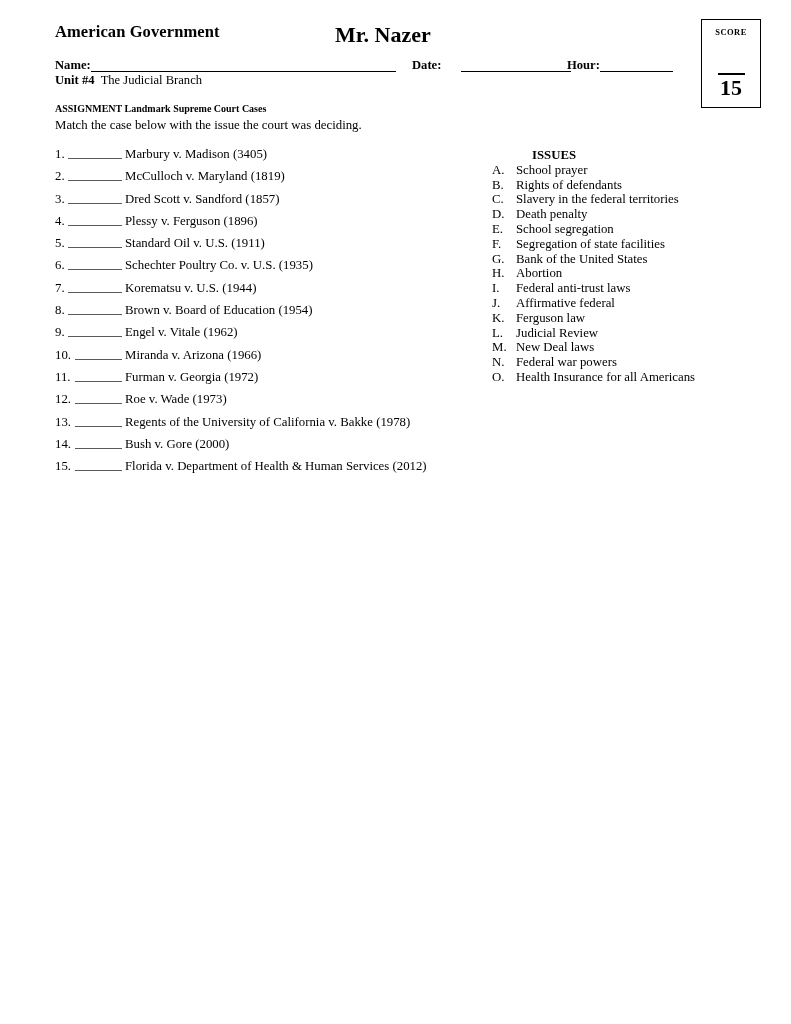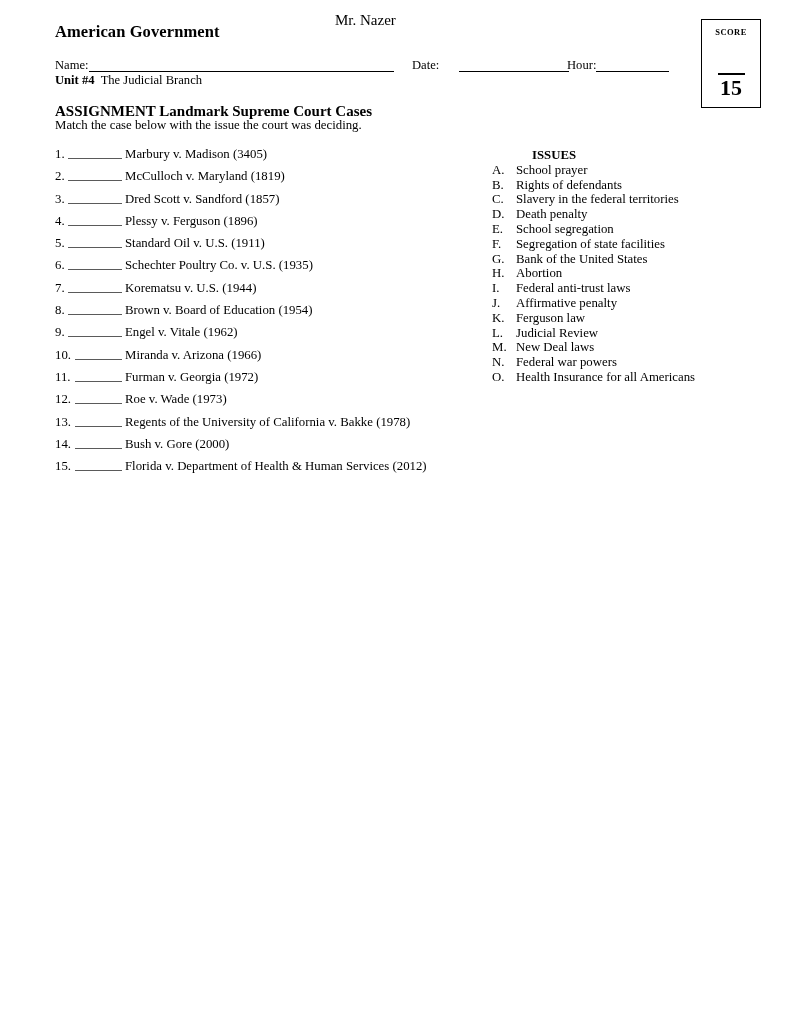--- a/index.html
+++ b/index.html
@@ -26,23 +26,23 @@
     left: 55px;
     top: 22px;
     font-size: 16.5px;
     font-weight: bold;
     letter-spacing: 0.1px;
     white-space: nowrap;
   }
   .teacher-name {
     position: absolute;
     left: 335px;
-    top: 12px;
-    font-size: 15px;
-    font-weight: normal;
+    top: 22px;
+    font-size: 22px;
+    font-weight: bold;
     white-space: nowrap;
   }
 
   
   .score-box {
     position: absolute;
     left: 701px;
     top: 19px;
     width: 60px;
     height: 89px;
@@ -89,21 +89,21 @@
     font-size: 12.6px;
   }
   .field {
     position: absolute;
     top: 0;
     white-space: nowrap;
     display: flex;
     align-items: flex-end;
   }
   .field-label {
-    font-weight: normal;
+    font-weight: bold;
     font-size: 12.6px;
     line-height: 14px;
   }
   .field-blank {
     display: inline-block;
     border-bottom: 1.1px solid #000000;
     height: 12px;
   }
   .field-name  { left: 0px; }
   .field-name  .field-blank { width: 305px; }
@@ -120,21 +120,21 @@
     white-space: nowrap;
   }
   .unit-label { font-weight: bold; }
   .unit-value { font-weight: normal; }
 
   
   .assignment-heading {
     position: absolute;
     left: 55px;
     top: 103px;
-    font-size: 15px;
+    font-size: 10px;
     font-weight: bold;
     white-space: nowrap;
   }
   .assignment-instructions {
     position: absolute;
     left: 55px;
     top: 118px;
     font-size: 12.8px;
     white-space: nowrap;
   }
@@ -358,21 +358,21 @@
         <div class="issue-item">
           <span class="issue-letter">H.</span>
           <span class="issue-text">Abortion</span>
         </div>
         <div class="issue-item">
           <span class="issue-letter">I.</span>
           <span class="issue-text">Federal anti-trust laws</span>
         </div>
         <div class="issue-item">
           <span class="issue-letter">J.</span>
-          <span class="issue-text">Affirmative penalty</span>
+          <span class="issue-text">Affirmative federal</span>
         </div>
         <div class="issue-item">
           <span class="issue-letter">K.</span>
           <span class="issue-text">Ferguson law</span>
         </div>
         <div class="issue-item">
           <span class="issue-letter">L.</span>
           <span class="issue-text">Judicial Review</span>
         </div>
         <div class="issue-item">

